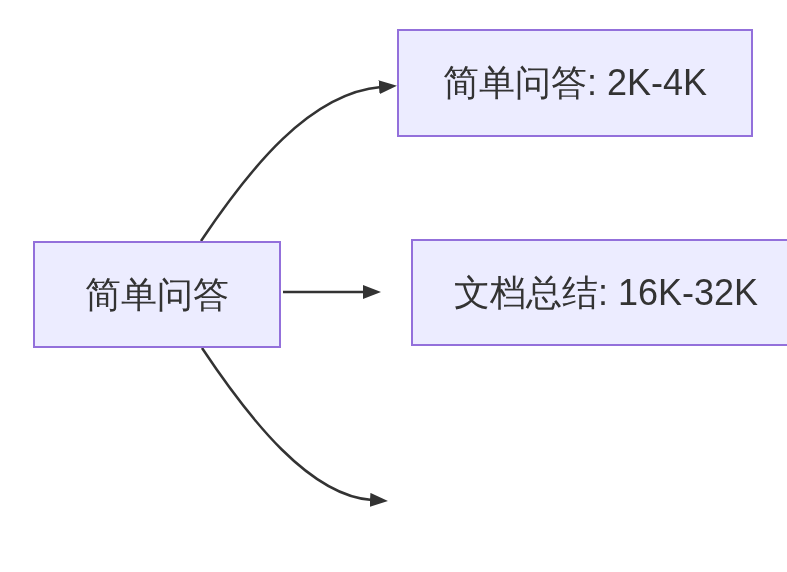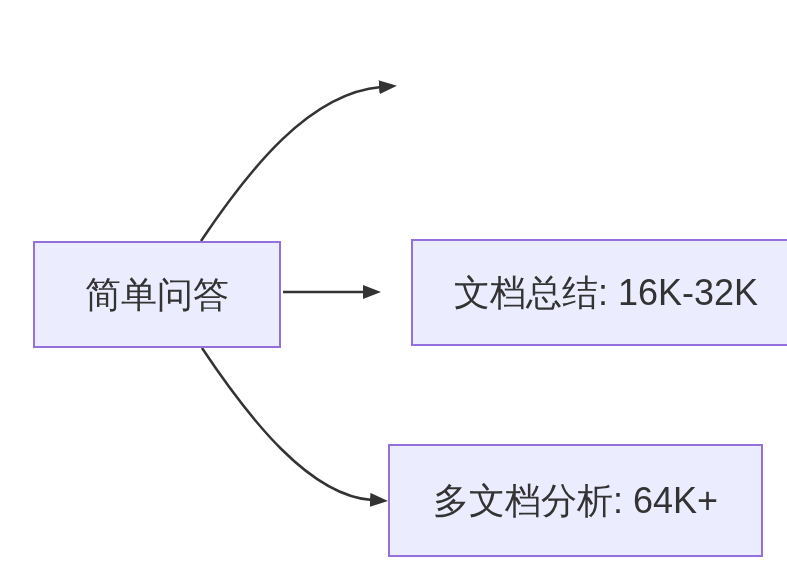--- a/index.html
+++ b/index.html
@@ -66,22 +66,22 @@
     </defs>
     <path class="edge" d="M 201 241 C 250 168, 310 93, 381 87" marker-end="url(#arrowhead)"></path>
     <path class="edge" d="M 283 292 L 365 292" marker-end="url(#arrowhead)"></path>
     <path class="edge" d="M 202 348 C 250 420, 310 496, 372 500" marker-end="url(#arrowhead)"></path>
   </svg>
 
   <div class="node" id="node-root">
     <span class="node-label">简单问答</span>
   </div>
 
+  <div class="node" id="node-child-0">
+    <span class="node-label">简单问答: 2K-4K</span>
+  </div>
 
   <div class="node" id="node-child-1">
     <span class="node-label">文档总结: 16K-32K</span>
   </div>
 
-  <div class="node" id="node-child-2">
-    <span class="node-label">多文档分析: 64K+</span>
-  </div>
 
 </div>
 
 </body></html>

